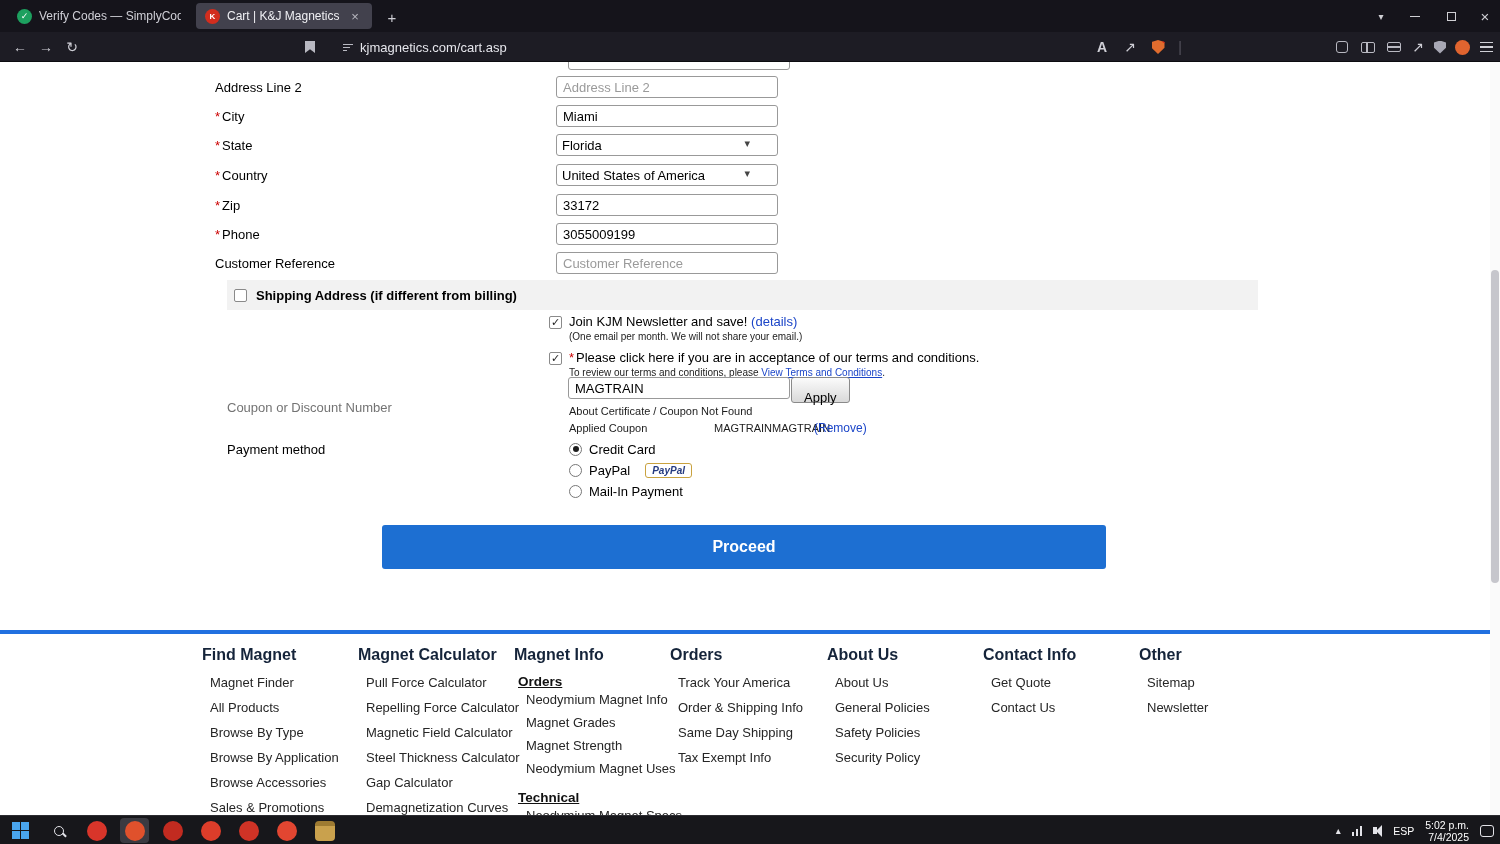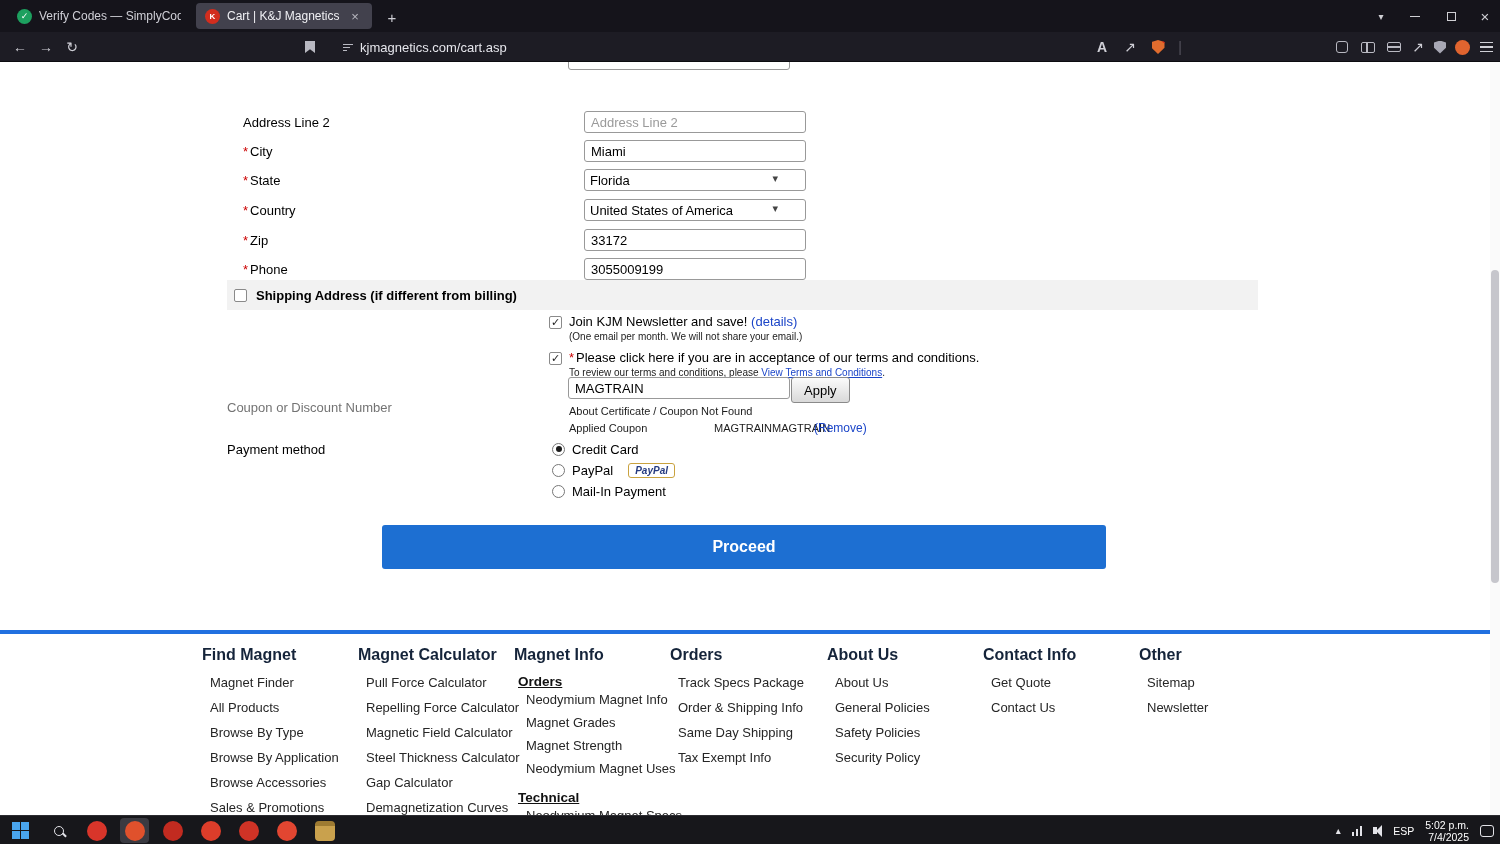--- a/index.html
+++ b/index.html
@@ -39,21 +39,21 @@
   .sb-ico i { position:absolute; left:4px; top:0; bottom:0; width:1.5px; background:#b9b9c2; }
   .wallet { width:14px; height:10px; border:1.5px solid #b9b9c2; border-radius:2px; position:relative; }
   .wallet i { position:absolute; left:0; right:0; top:3px; height:1.5px; background:#b9b9c2; }
   .avatar { width:15px; height:15px; border-radius:50%; background:#e0642f; }
   .hamb { display:flex; flex-direction:column; gap:3px; }
   .hamb i { width:13px; height:1.5px; background:#cfcfd6; display:block; }
 
   
   .page { position:absolute; top:62px; left:0; width:1500px; height:753px; background:#fff; overflow:hidden; }
 
-  .frow { position:absolute; left:243px; display:flex; align-items:center; height:22px;margin-top:35px; }
+  .frow { position:absolute; left:215px; display:flex; align-items:center; height:22px; }
   .flabel { width:341px; font-size:13px; color:#000; }
   .req { color:#cc0000; margin-right:2px; }
   .txt { width:222px; height:22px; border:1px solid #999; border-radius:3px; padding:0 6px; font:13px "Liberation Sans", sans-serif; color:#000; }
   .txt::placeholder { color:#9a9a9a; }
   .selwrap { position:relative; width:200px; height:22px; }
   .sel { appearance:none; -webkit-appearance:none; width:222px; height:22px; border:1px solid #999; border-radius:3px; padding:0 18px 0 5px; font:13px "Liberation Sans", sans-serif; background:#fff; color:#000; }
   .sel-arrow { position:absolute; right:6px; top:3px; font-size:11px; color:#444; pointer-events:none; }
   .cut-input { position:absolute; left:568px; top:-14px; width:222px; height:22px; border:1px solid #999; border-radius:3px; }
 
   .ship-band { position:absolute; left:227px; top:218px; width:1031px; height:30px; background:#f2f2f2; display:flex; align-items:center; gap:9px; padding-left:7px; }
@@ -62,29 +62,29 @@
   .cbx { width:13px; height:13px; border:1px solid #8a8a8a; border-radius:2px; background:#fff; display:flex; align-items:center; justify-content:center; font-size:11px; line-height:11px; color:#1c1c1c; flex:none; }
   .check-block { position:absolute; left:549px; display:flex; gap:7px; }
   .check-block .cbx { margin-top:2px; }
   .line13 { font-size:13px; color:#000; }
   .line10 { font-size:10px; color:#222; margin-top:2px; }
   .link { color:#1b45c8; text-decoration:none; cursor:pointer; }
   .link.u { text-decoration:underline; }
 
   .coupon-label { position:absolute; left:227px; top:338px; font-size:13px; color:#737373; }
   .coupon-input { position:absolute; left:568px; top:315px; }
-  .apply-btn { position:absolute; left:791px; top:315px; height:26px; padding:4px 12px; font:13px "Liberation Sans", sans-serif; color:#000; background:linear-gradient(#fbfbfb,#d9d9d9); border:1px solid #8a8a8a; border-radius:3px; }
+  .apply-btn { position:absolute; left:791px; top:315px; height:20px; padding:12px 12px; font:13px "Liberation Sans", sans-serif; color:#000; background:linear-gradient(#fbfbfb,#d9d9d9); border:1px solid #8a8a8a; border-radius:3px; }
   .coupon-status { position:absolute; left:569px; top:343px; font-size:11px; color:#1c1c1c; }
   .applied-row { position:absolute; left:569px; top:359px; font-size:11px; color:#1c1c1c; }
   .applied-row .alabel { display:inline-block; width:145px; }
   .applied-row .aval { display:inline-block; width:100px; }
   .applied-row .link { font-size:12px; }
 
   .pay-label { position:absolute; left:227px; top:380px; font-size:13px; color:#000; }
-  .pay-row { position:absolute; left:552px; display:flex; align-items:center; gap:7px; height:16px; font-size:13px; color:#000; }
+  .pay-row { position:absolute; left:569px; display:flex; align-items:center; gap:7px; height:16px; font-size:13px; color:#000; }
   .rad { width:13px; height:13px; border:1px solid #777; border-radius:50%; background:#fff; display:flex; align-items:center; justify-content:center; flex:none; }
   .rad .rdot { display:none; width:6px; height:6px; border-radius:50%; background:#1c1c1c; }
   .rad.checked .rdot { display:block; }
   .pp-chip { display:inline-flex; align-items:center; margin-left:8px; padding:1px 6px; border:1px solid #c9a23f; border-radius:3px; background:#fff; font-size:10px; font-style:italic; font-weight:bold; color:#253b80; }
 
   .proceed { position:absolute; left:382px; top:463px; width:724px; height:44px; background:#1d6fd2; color:#fff; font-size:16px; font-weight:bold; display:flex; align-items:center; justify-content:center; border-radius:3px; cursor:pointer; }
 
   
   .pfooter { position:absolute; left:0; top:568px; width:1500px; height:185px; background:#fff; border-top:4px solid #2170e0; overflow:hidden; }
   .fcol { position:absolute; top:0; width:156px; }
@@ -335,21 +335,21 @@
         <a class="flink">Magnet Grades</a>
         <a class="flink">Magnet Strength</a>
         <a class="flink">Neodymium Magnet Uses</a>
         <span class="fsub fsub2">Technical</span>
         <a class="flink">Neodymium Magnet Specs</a>
       </div>
     </div>
     <div class="fcol" style="left:670px">
       <div class="fcol-title">Orders</div>
       <div class="flinks">
-        <a class="flink">Track Specs Package</a>
+        <a class="flink">Track Your America</a>
         <a class="flink">Order &amp; Shipping Info</a>
         <a class="flink">Same Day Shipping</a>
         <a class="flink">Tax Exempt Info</a>
       </div>
     </div>
     <div class="fcol" style="left:827px">
       <div class="fcol-title">About Us</div>
       <div class="flinks">
         <a class="flink">About Us</a>
         <a class="flink">General Policies</a>

